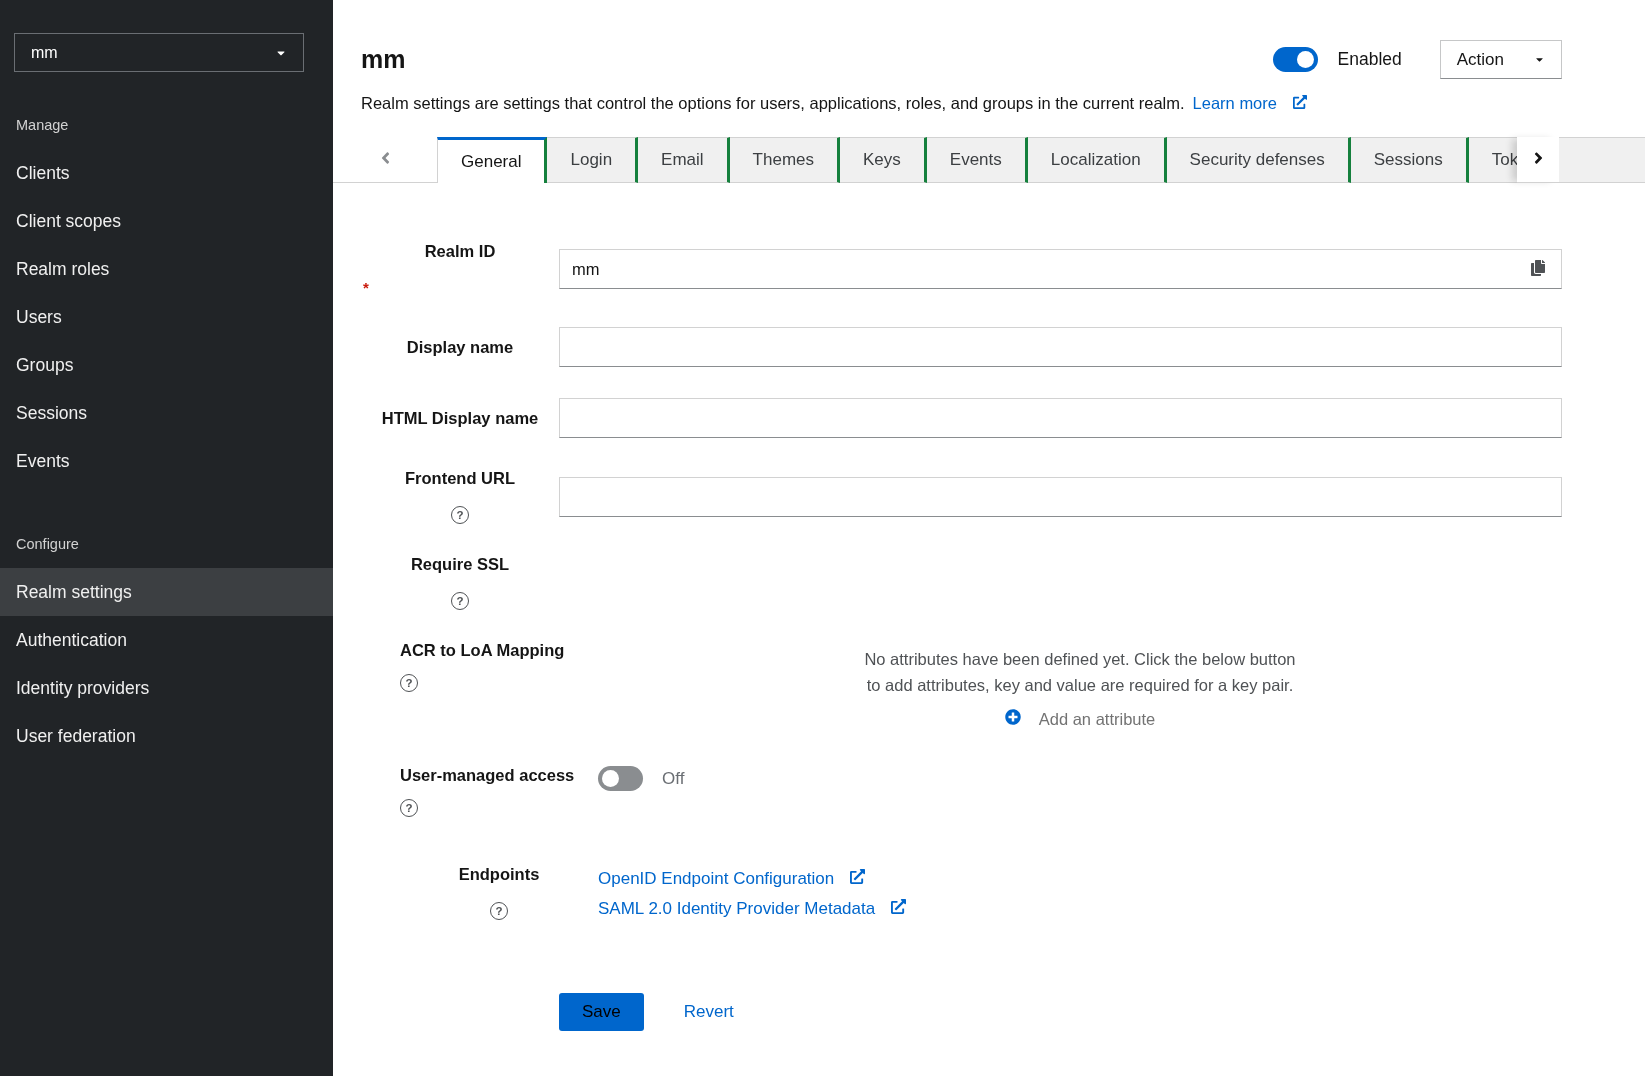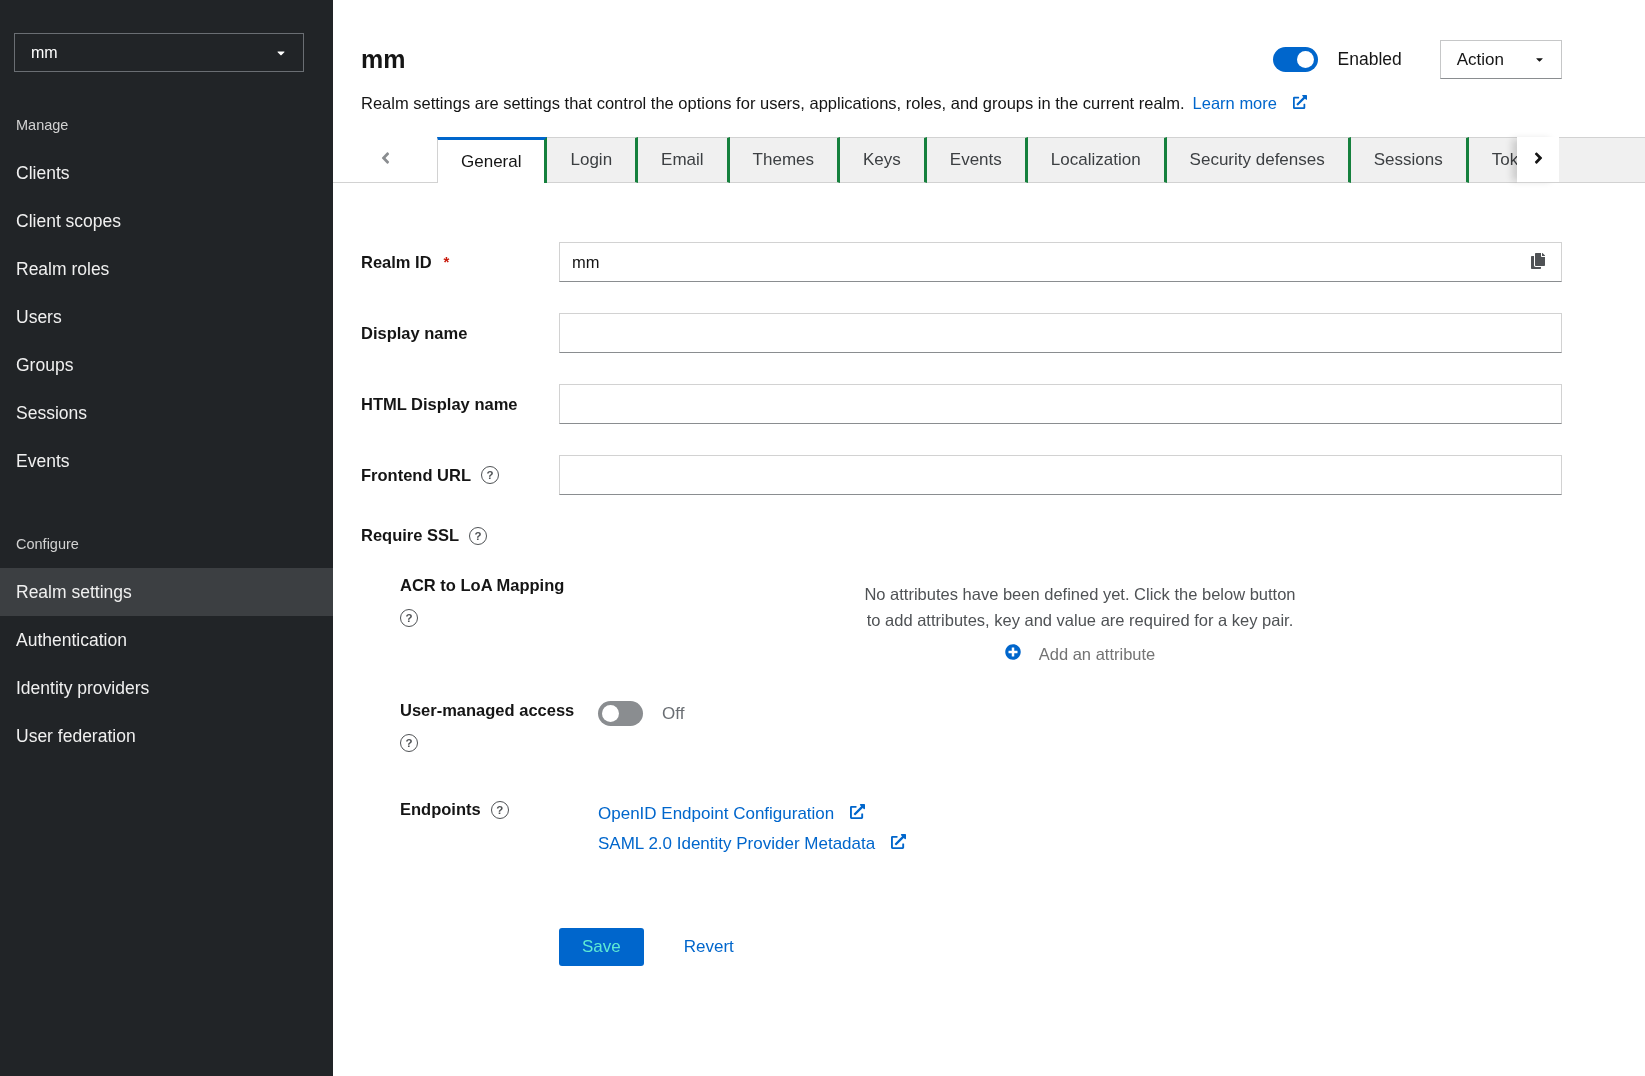--- a/index.html
+++ b/index.html
@@ -89,21 +89,21 @@
   .tab.active {
     background:#fff; color:#151515; font-weight:400;
     border-top:3px solid #0066cc; border-bottom:none;
   }
   .tab.overflow { flex:1; justify-content:flex-start; border-right:none; }
 
   
   .form { margin:59px 83px 0 28px; }
   .frow { display:grid; grid-template-columns:198px 1fr; align-items:center; margin-bottom:31px; }
   .frow.top { align-items:start;margin-left:39px; }
-  .flabel { font-size:16.5px; font-weight:700; color:#151515; display:flex; align-items:center; gap:10px; }
+  .flabel { font-size:16.5px; font-weight:700; color:#151515; display:flex; align-items:center; gap:18px;flex-direction:column; }
   .flabel.stacked { flex-direction:column; align-items:flex-start; gap:14px; }
   .req { color:#c9190b; font-size:15px; margin-left:2px; align-self:flex-start; }
   .q {
     width:18px; height:18px; border:1px solid #4f5255; border-radius:50%;
     display:inline-flex; align-items:center; justify-content:center;
     font-size:11.5px; font-weight:700; color:#4f5255; flex-shrink:0; cursor:pointer;
   }
 
   .pf-input {
     width:100%; height:40px;
@@ -139,21 +139,21 @@
 
   .uma-control { display:flex; align-items:center; gap:19px; }
   .uma-state { font-size:17px; color:#6a6e73; }
 
   .ep-links { display:flex; flex-direction:column; gap:2px; }
   .ep-links .inline-link { margin-left:0; font-size:17px; line-height:28px; }
 
   .actions { display:grid; grid-template-columns:198px 1fr; margin-top:70px; }
   .actions-inner { display:flex; align-items:center; gap:40px; }
   .btn-save {
-    background:#0066cc; color:#5eead4; border:none; border-radius:3px;
+    background:#0066cc; color:#000000; border:none; border-radius:3px;
     height:38px; padding:0 23px; font-size:17px; cursor:pointer; font-family:inherit;
   }
   .link-btn {
     color:#0066cc; background:none; border:none; font-size:17px; cursor:pointer; font-family:inherit; padding:0;
   }
   .caret svg { display:block; }
 </style>
 </head>
 <body>
 

